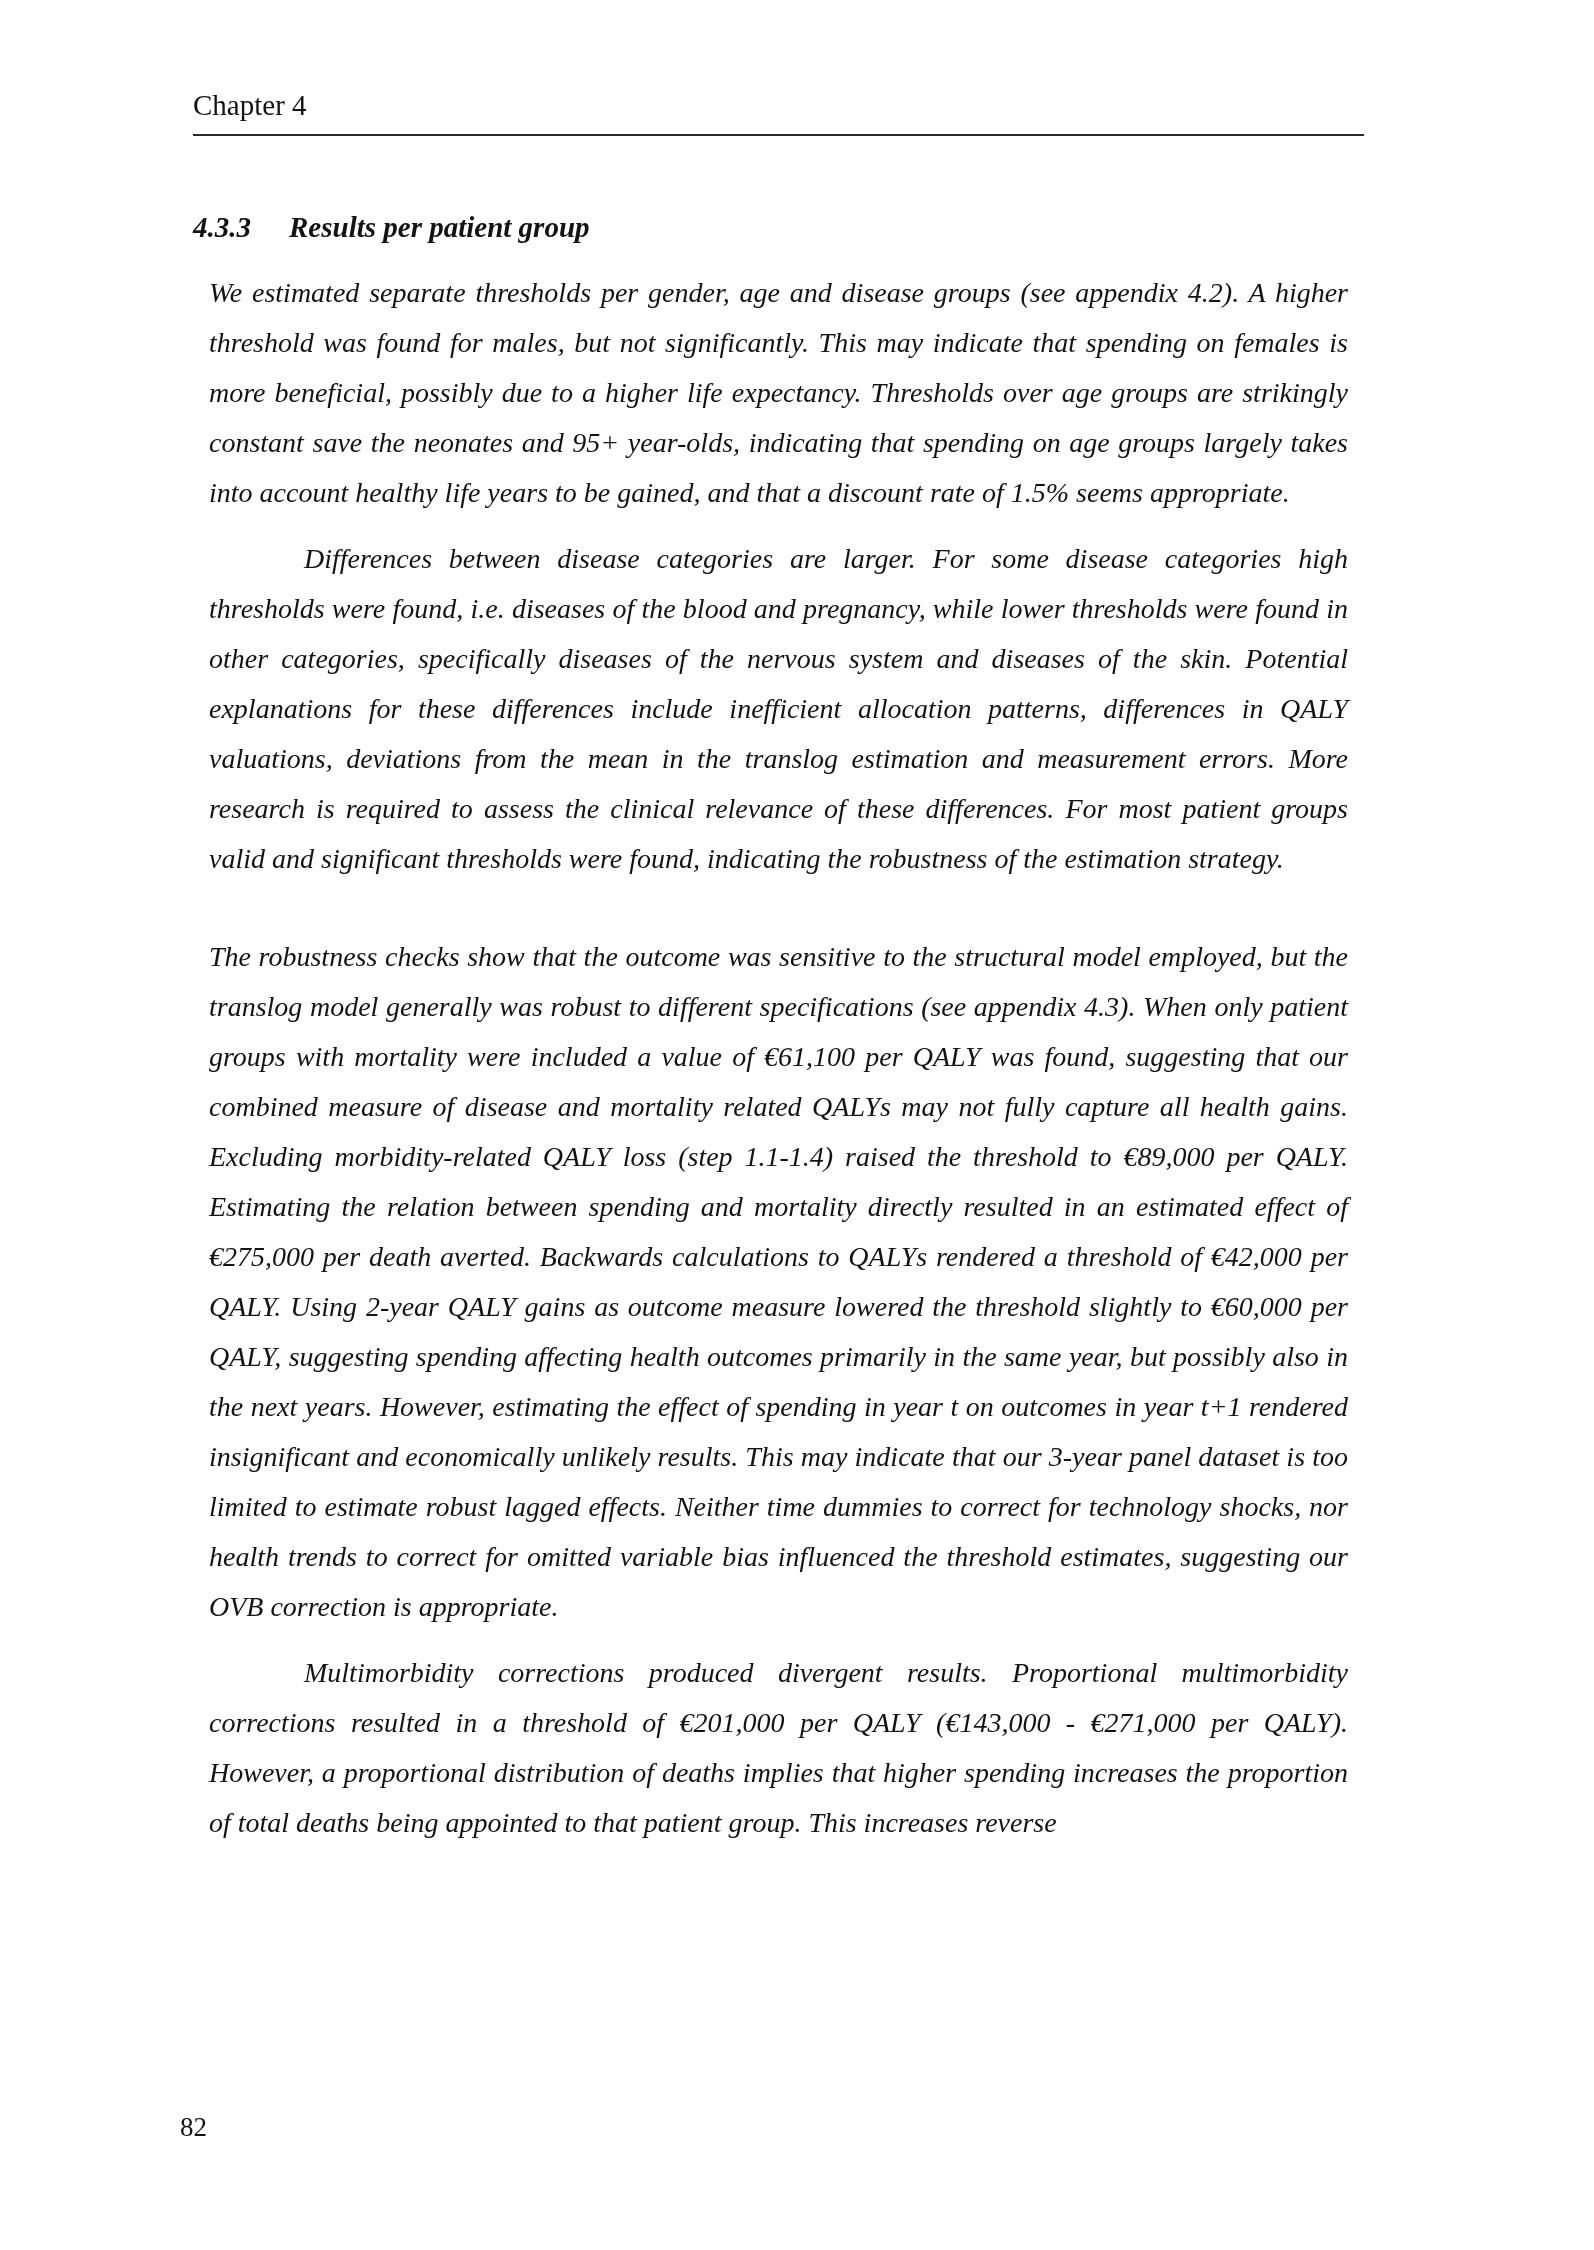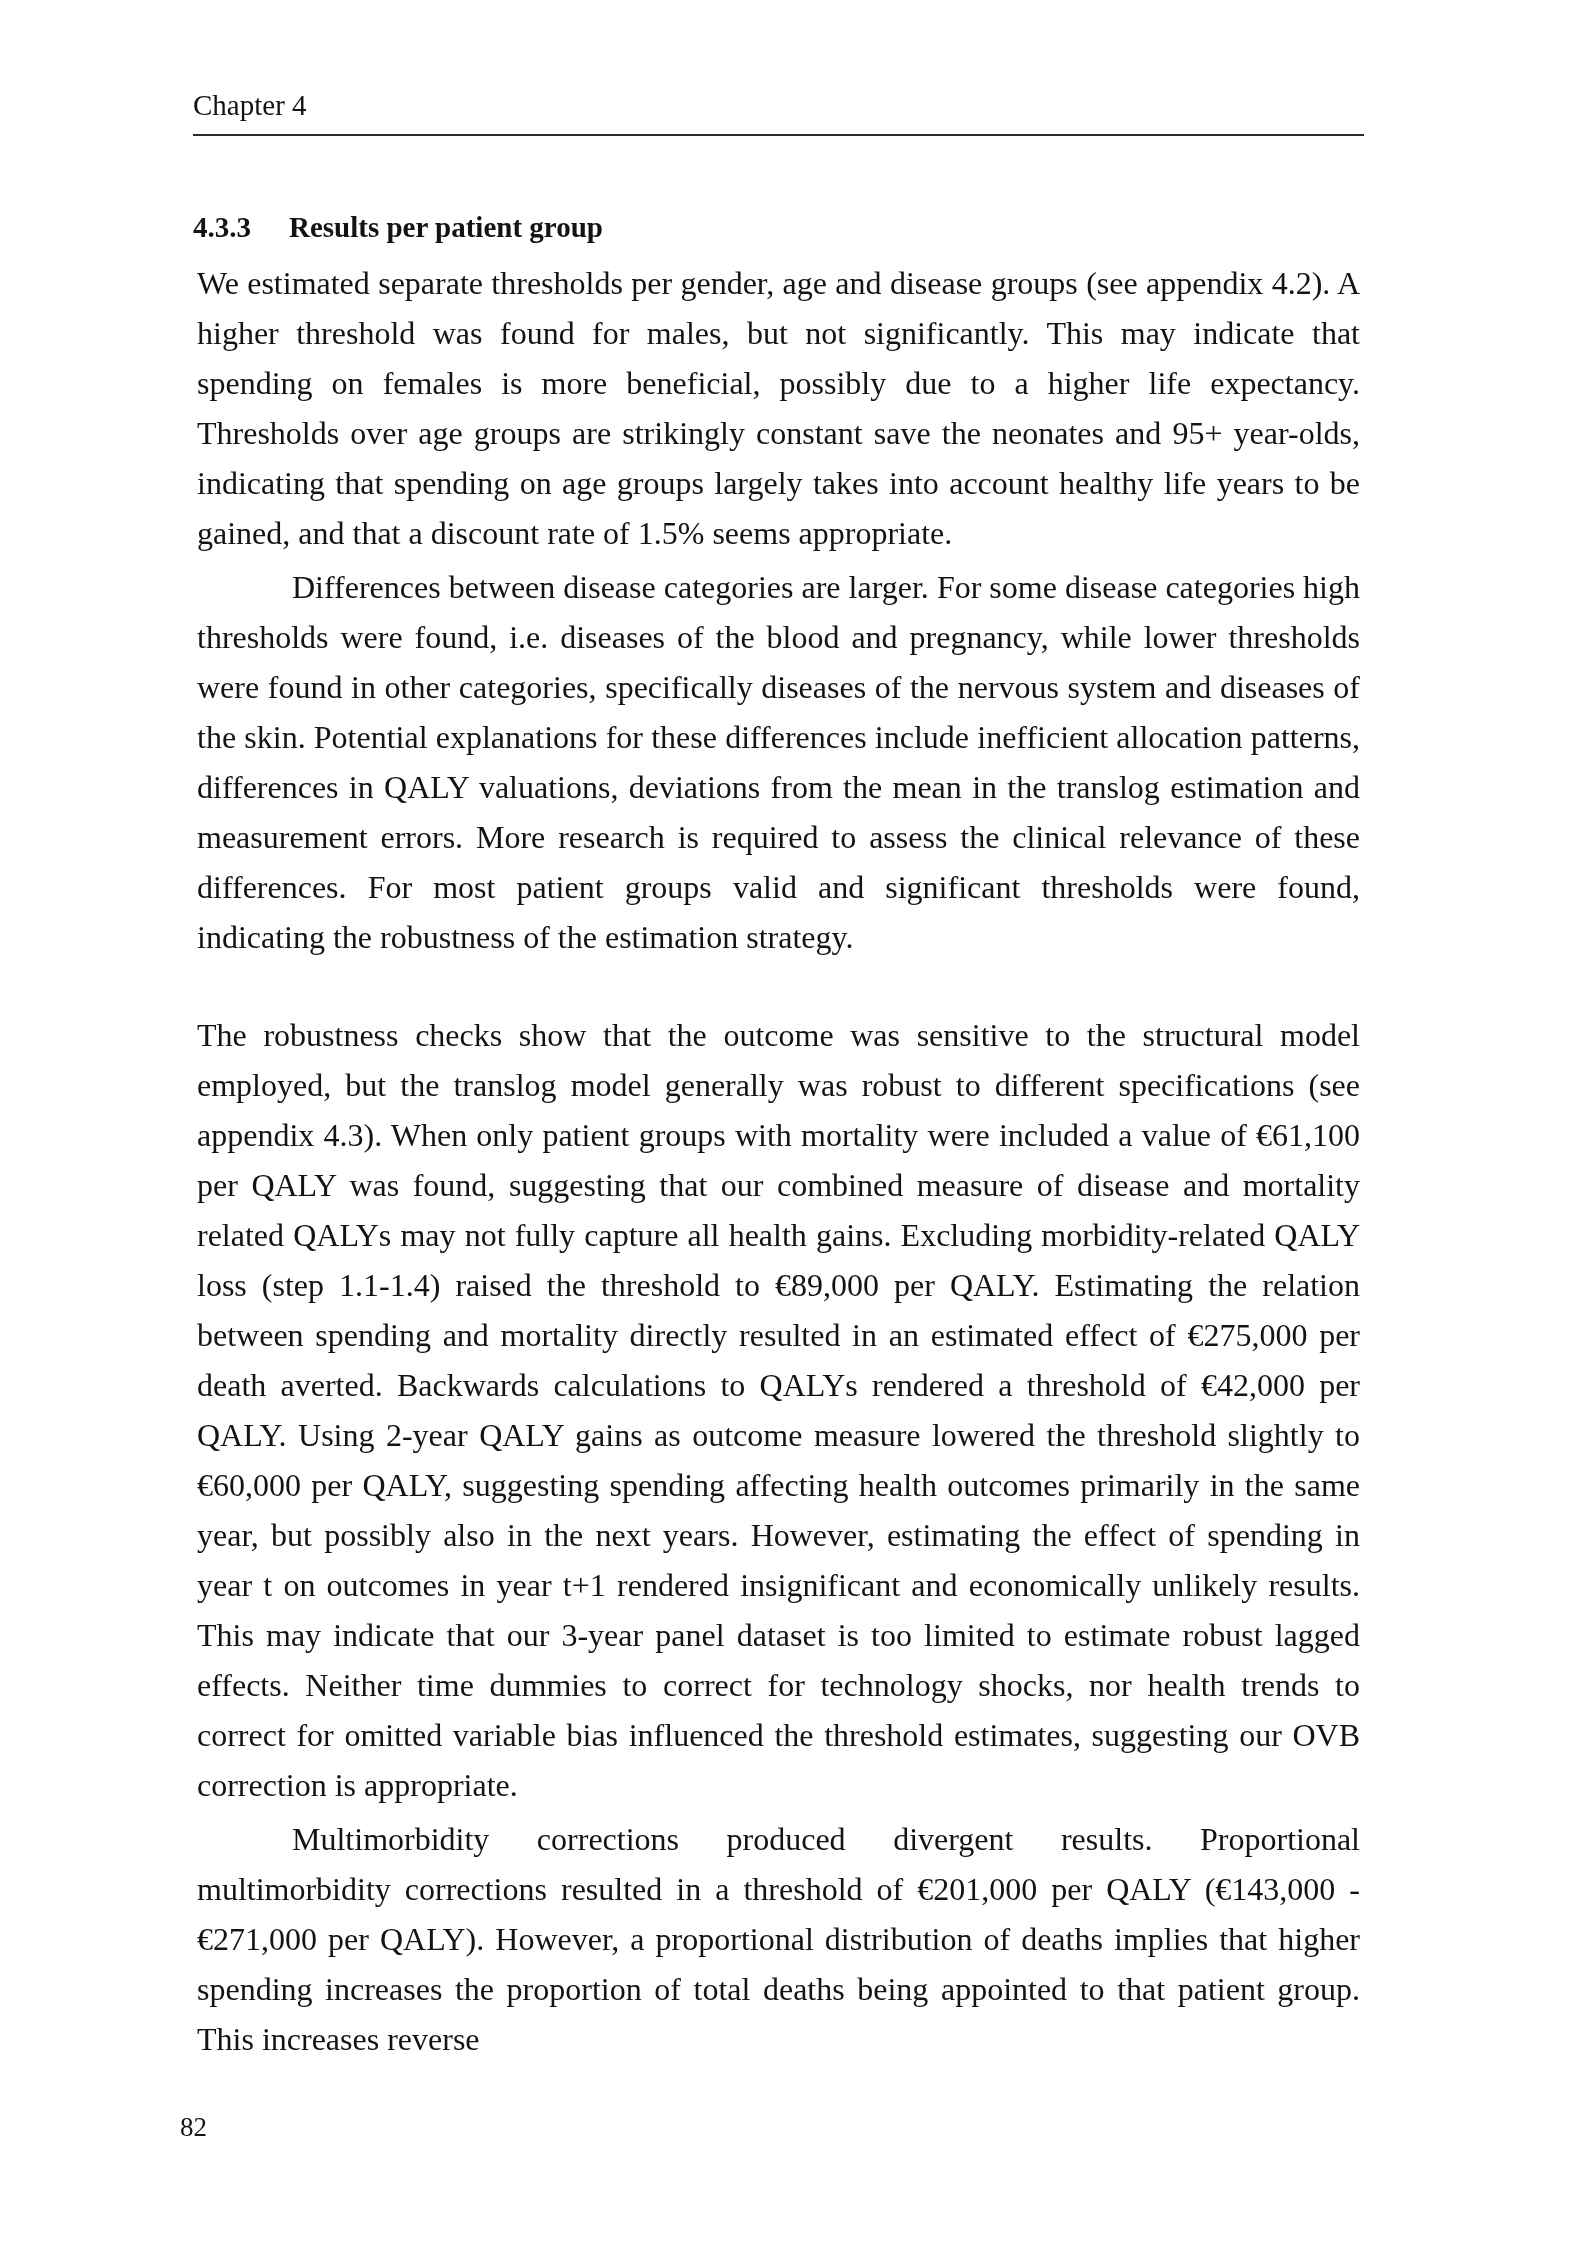--- a/index.html
+++ b/index.html
@@ -13,34 +13,34 @@
     color: #131313;
     padding: 88px 230px 0 193px;
   }
   .running-header {
     font-size: 29px;
     line-height: 34px;
     padding-bottom: 12px;
     border-bottom: 2px solid #2b2b2b;
     margin-bottom: 66px;
   }
-  .section { margin: 0; }
+  .section { margin: 0; font-style: italic; }
   .section-heading {
     font-size: 29px;
     font-weight: bold;
     line-height: 50px;
     margin: 0 0 6px 0;
   }
   .section-heading .sec-num { display: inline-block; margin-right: 38px; }
   .section + .section { margin-top: 48px; }
   p.body-par {
-    font-size: 32px;
+    font-size: 28px;
     line-height: 50px;
     text-align: justify;
-    margin: 4px;
+    margin: 16px;
   }
   p.body-par.indented { text-indent: 95px; }
   .page-number {
     position: absolute;
     left: 180px;
     top: 2112px;
     font-size: 27px;
     line-height: 30px;
   }
 </style>

